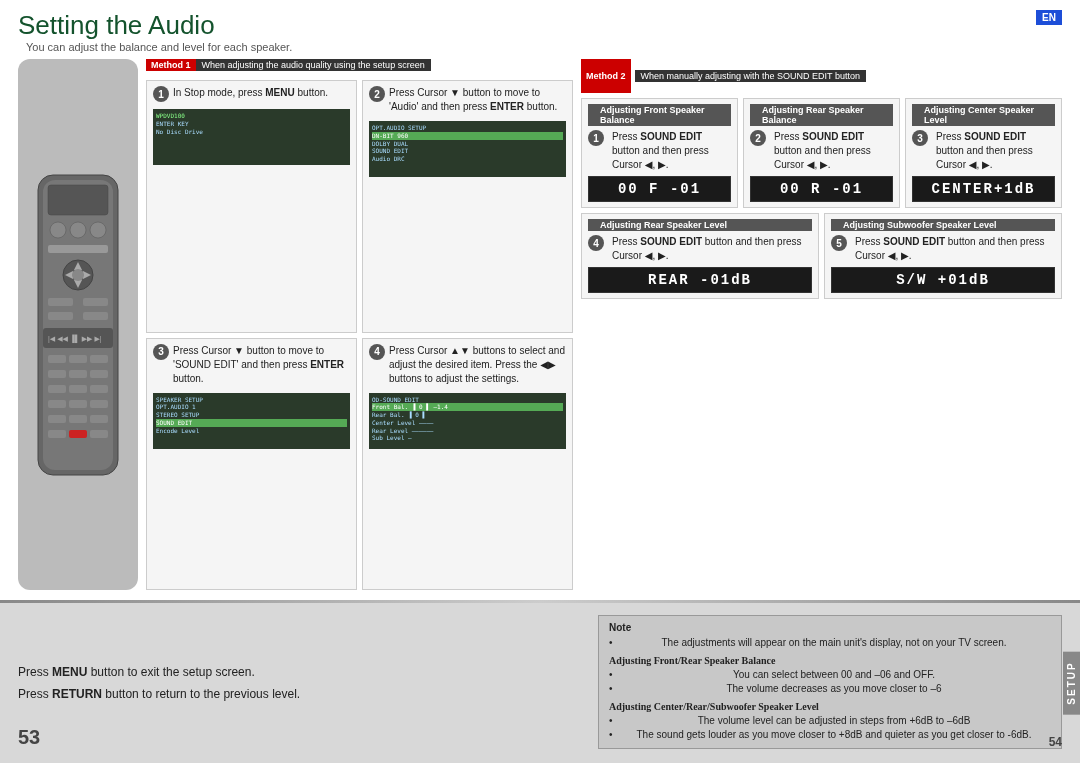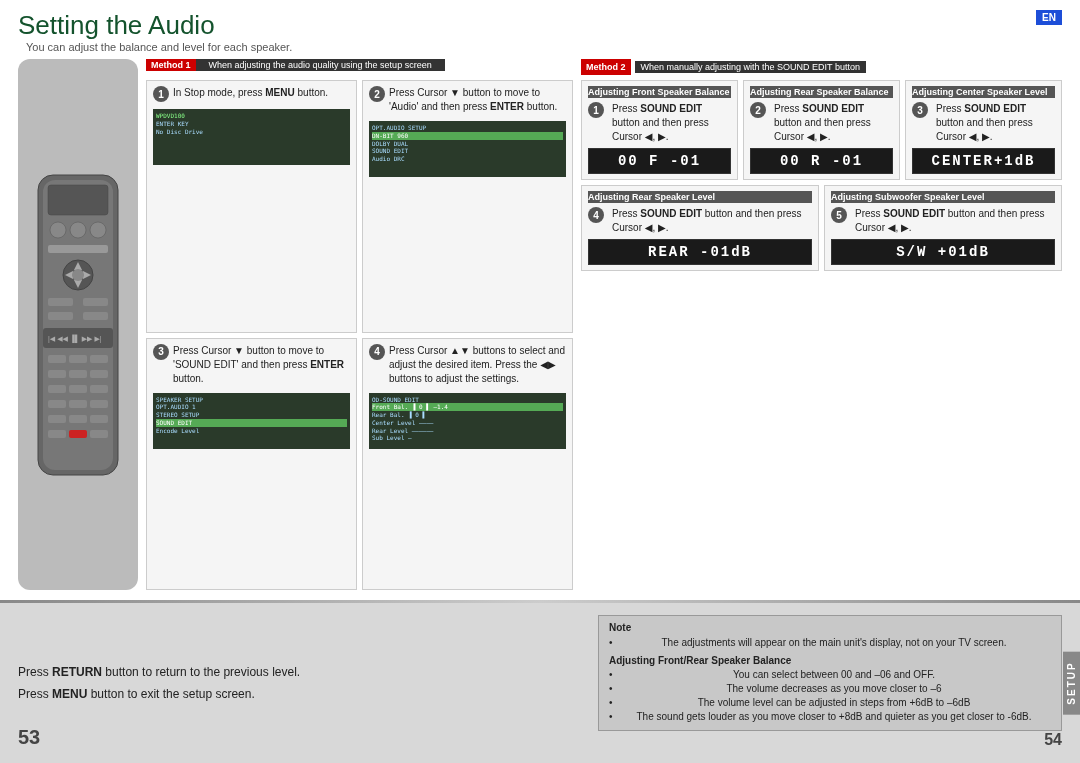--- a/index.html
+++ b/index.html
@@ -164,21 +164,21 @@
       padding: 5px 6px;
       display: flex;
       flex-direction: column;
     }
 
     .adj-title {
       background: #555;
       color: #fff;
       font-size: 9px;
       font-weight: bold;
-      padding: 1px 0;
+      padding: 1px 12px;
       margin-bottom: 4px;
     }
 
     .adj-step-row {
       display: flex;
       gap: 4px;
       align-items: flex-start;
     }
 
     .adj-step-text {
@@ -229,20 +229,21 @@
     .note-title {
       font-weight: bold;
       font-size: 10px;
       margin-bottom: 3px;
     }
     .note-subtitle {
       font-weight: bold;
       font-size: 10px;
       margin-top: 5px;
       margin-bottom: 2px;
+      font-family: Liberation Serif, serif;
     }
     .note-item {
       font-size: 10px;
       color: #222;
       line-height: 1.4;
       padding-left: 8px;
       position: relative;
       text-align: center;
     }
     .note-item::before {
@@ -257,21 +258,21 @@
       bottom: 14px;
       left: 18px;
       font-size: 20px;
       font-weight: bold;
       color: #444;
     }
     .page-num-right {
       position: absolute;
       bottom: 14px;
       right: 18px;
-      font-size: 16px;
+      font-size: 12px;
       font-weight: bold;
       color: #444;
     }
 
     
     .setup-tab {
       position: absolute;
       right: 0;
       top: 50%;
       transform: translateY(-50%);
@@ -380,21 +381,21 @@
             <rect x="20" y="260" width="18" height="8" rx="2" fill="#888"></rect>
             <rect x="41" y="260" width="18" height="8" rx="2" fill="#c22"></rect>
             <rect x="62" y="260" width="18" height="8" rx="2" fill="#888"></rect>
           </svg>
         </div>
 
         <div class="method1-panel">
 
           <div style="display:flex;align-items:center;margin-bottom:3px;text-align:center;">
             <span style="background:#c00;color:#fff;font-size:9px;font-weight:bold;padding:1px 5px;">Method 1</span>
-            <span style="background:#333;color:#fff;font-size:9px;padding:1px 13px;">When adjusting the audio quality using the setup screen</span>
+            <span style="background:#333;color:#fff;font-size:9px;padding:1px 6px;">When adjusting the audio quality using the setup screen</span>
           </div>
 
           <div class="steps-grid">
 
             <div class="step-box">
               <div style="display:flex;gap:4px;align-items:flex-start;">
                 <div class="step-number">1</div>
                 <div class="step-text">In Stop mode, press <b>MENU</b> button.</div>
               </div>
               <div class="screen-mock">
@@ -446,21 +447,21 @@
                 <div class="screen-line">Sub Level —</div>
               </div>
             </div>
           </div>
         </div>
       </div>
 
       <div class="right-panel">
 
         <div class="method2-header">
-          <span style="background:#c00;color:#fff;font-size:9px;font-weight:bold;padding:3px 5px;">Method 2</span>
+          <span style="background:#c00;color:#fff;font-size:9px;font-weight:bold;padding:12px 5px;">Method 2</span>
           <span style="background:#333;color:#fff;font-size:9px;padding:1px 6px;">When manually adjusting with the SOUND EDIT button</span>
         </div>
 
         <div style="display:grid;grid-template-columns:1fr 1fr 1fr;gap:5px;">
 
           <div class="adj-box">
             <div class="adj-title">Adjusting Front Speaker Balance</div>
             <div class="adj-step-row">
               <div class="step-number">1</div>
               <div class="adj-step-text" style="margin-left:4px;">Press <b>SOUND EDIT</b> button and then press Cursor ◀, ▶.</div>
@@ -510,34 +511,35 @@
       </div>
     </div>
   </div>
 
   <div class="divider-line"></div>
 
   <div class="bottom-section">
 
     <div class="bottom-left">
       <div class="bottom-note-text">
-        Press <b>RETURN</b> <span>button to return to the previous level.</span>
+        Press <b>MENU</b> button to exit the setup screen.
       </div>
       <div class="bottom-note-text">
-        Press <b>MENU</b> button to exit the setup screen.
+        Press <b>RETURN</b> <span>button to return to the previous level.</span>
       </div>
     </div>
 
     <div class="bottom-right">
       <div class="note-box">
         <div class="note-title">Note</div>
         <div class="note-item">The adjustments will appear on the main unit's display, not on your TV screen.</div>
         <div class="note-subtitle">Adjusting Front/Rear Speaker Balance</div>
         <div class="note-item">You can select between 00 and –06 and OFF.</div>
         <div class="note-item">The volume decreases as you move closer to –6</div>
+        <div class="note-subtitle">Adjusting Center/Rear/Subwoofer Speaker Level</div>
         <div class="note-item">The volume level can be adjusted in steps from +6dB to –6dB</div>
         <div class="note-item">The sound gets louder as you move closer to +8dB and quieter as you get closer to -6dB.</div>
       </div>
     </div>
 
     <div class="page-num-left">53</div>
     <div class="page-num-right">54</div>
 
     <div class="setup-tab">SETUP</div>
   </div>

